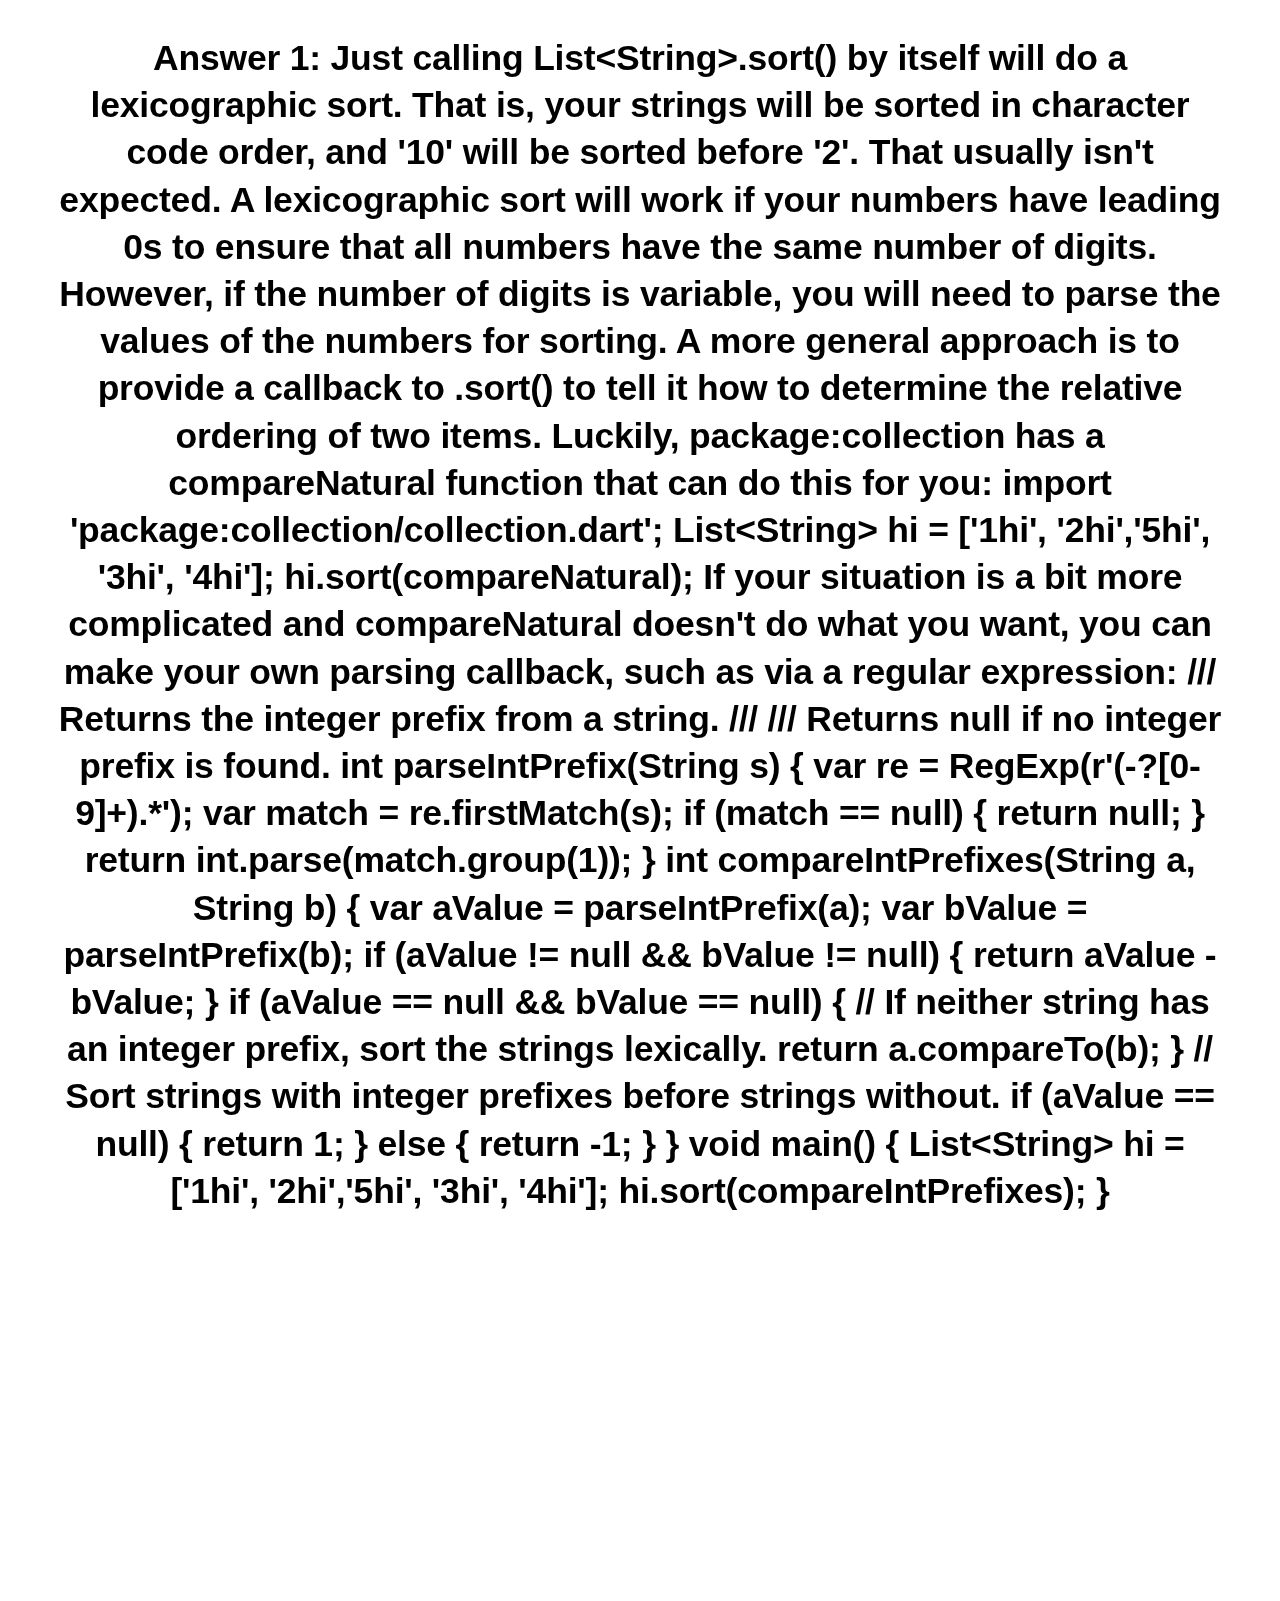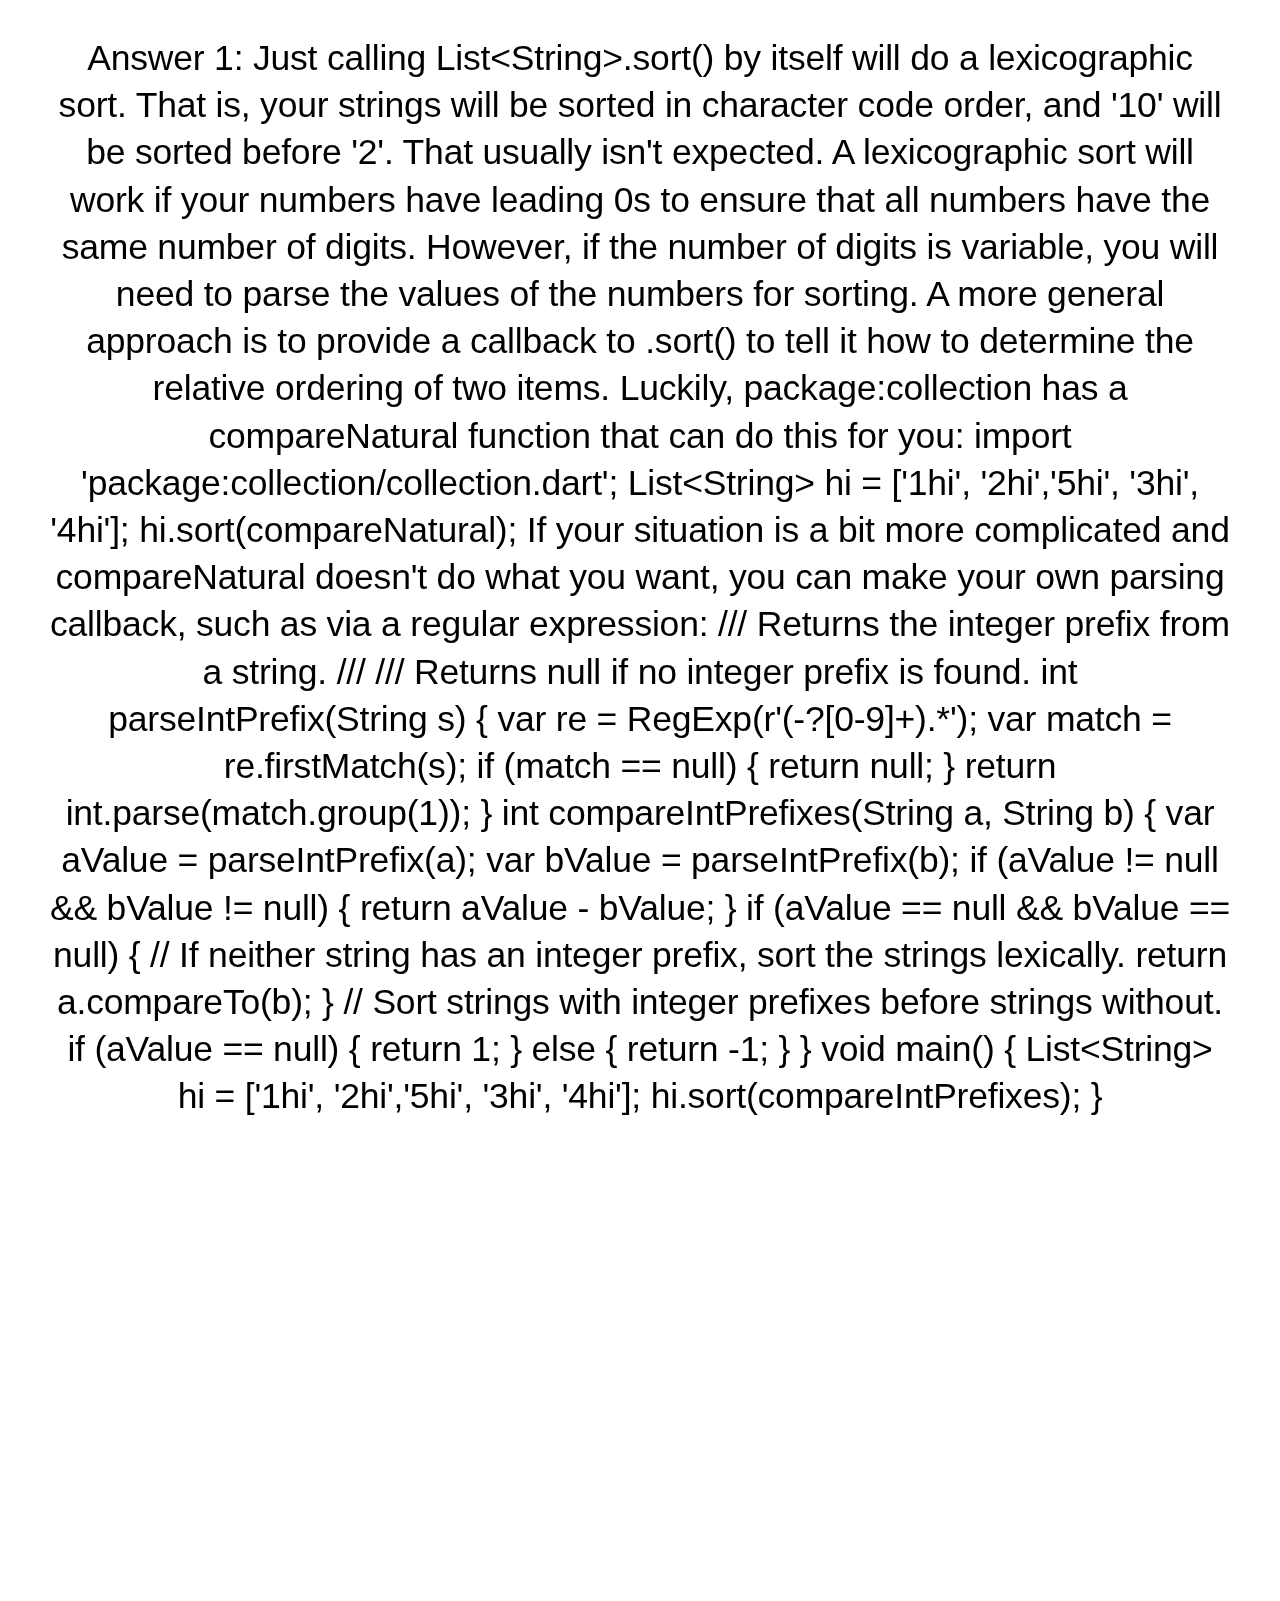--- a/index.html
+++ b/index.html
@@ -16,20 +16,20 @@
       align-items: flex-start;
       justify-content: center;
       padding-top: 35px;
     }
     .content {
       width: 1180px;
       text-align: center;
       font-size: 35.5px;
       line-height: 1.33;
       color: #000000;
-      font-weight: 400;
+      font-weight: 700;
       letter-spacing: -0.2px;
     }
   </style>
 </head>
 <body>
 
 <div class="content">Answer 1: Just calling List&lt;String&gt;.sort() by itself will do a lexicographic sort.  That is, your strings will be sorted in character code order, and '10' will be sorted before '2'. That usually isn't expected. A lexicographic sort will work if your numbers have leading 0s to ensure that all numbers have the same number of digits.  However, if the number of digits is variable, you will need to parse the values of the numbers for sorting.  A more general approach is to provide a callback to .sort() to tell it how to determine the relative ordering of two items. Luckily, package:collection has a compareNatural function that can do this for you: import 'package:collection/collection.dart';  List&lt;String&gt; hi = ['1hi', '2hi','5hi', '3hi', '4hi']; hi.sort(compareNatural);  If your situation is a bit more complicated and compareNatural doesn't do what you want, you can make your own parsing callback, such as via a regular expression: /// Returns the integer prefix from a string. /// /// Returns null if no integer prefix is found. int parseIntPrefix(String s) {   var re = RegExp(r'(-?[0-9]+).*');   var match = re.firstMatch(s);   if (match == null) {     return null;   }   return int.parse(match.group(1)); }  int compareIntPrefixes(String a, String b) {   var aValue = parseIntPrefix(a);   var bValue = parseIntPrefix(b);   if (aValue != null &amp;&amp; bValue != null) {     return aValue - bValue;   }   if (aValue == null &amp;&amp; bValue == null) {     // If neither string has an integer prefix, sort the strings lexically.     return a.compareTo(b);   }   // Sort strings with integer prefixes before strings without.   if (aValue == null) {     return 1;   } else {     return -1;   } }  void main() {   List&lt;String&gt; hi = ['1hi', '2hi','5hi', '3hi', '4hi'];   hi.sort(compareIntPrefixes); }</div>
 
 </body></html>

